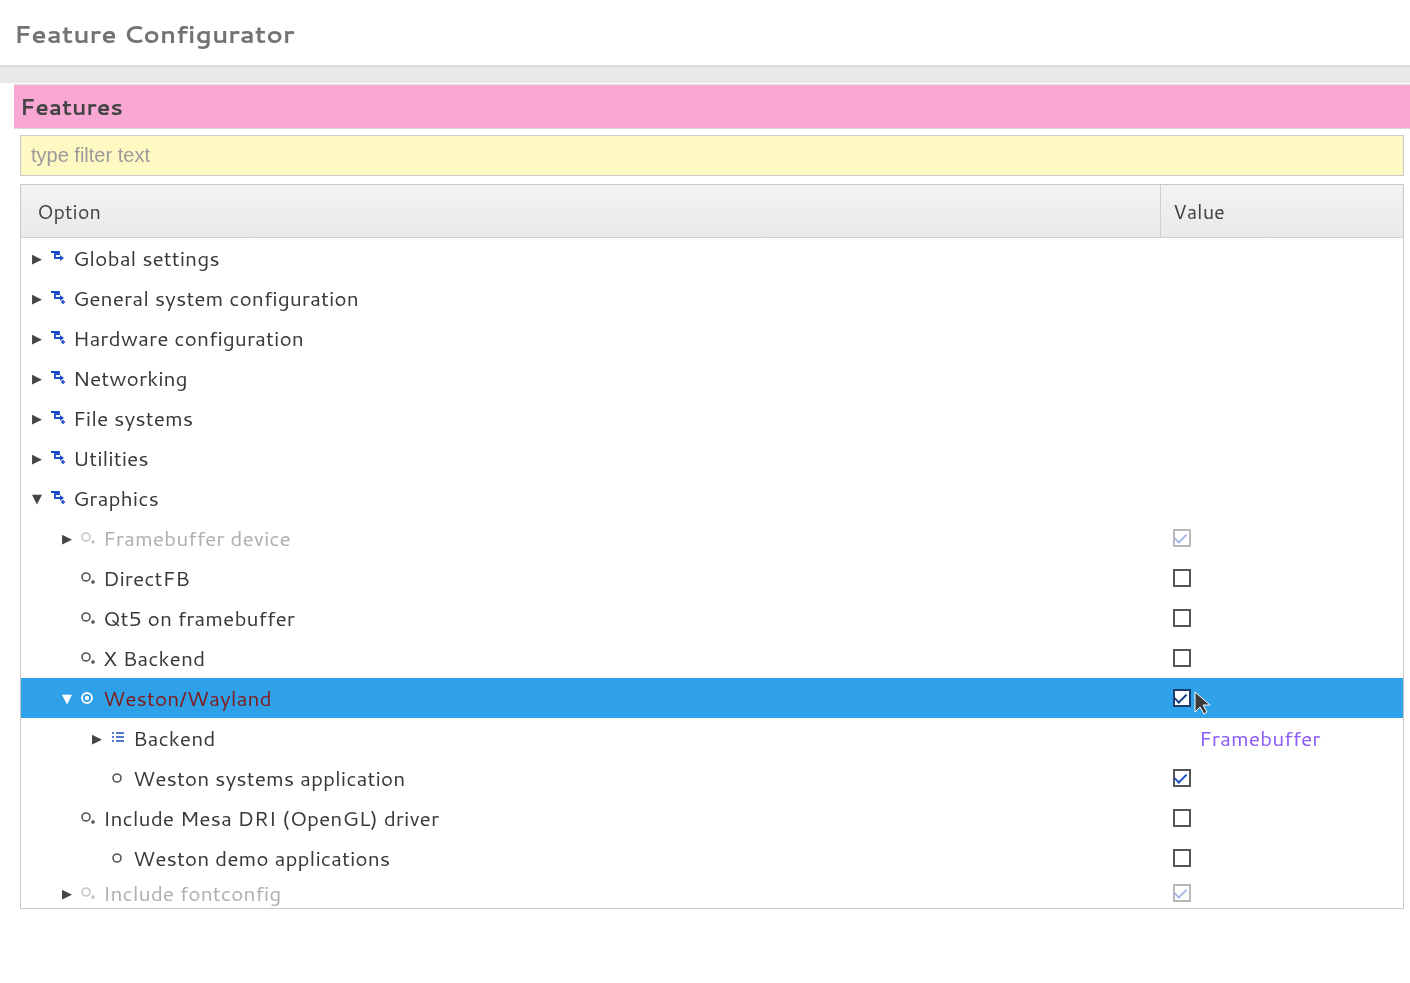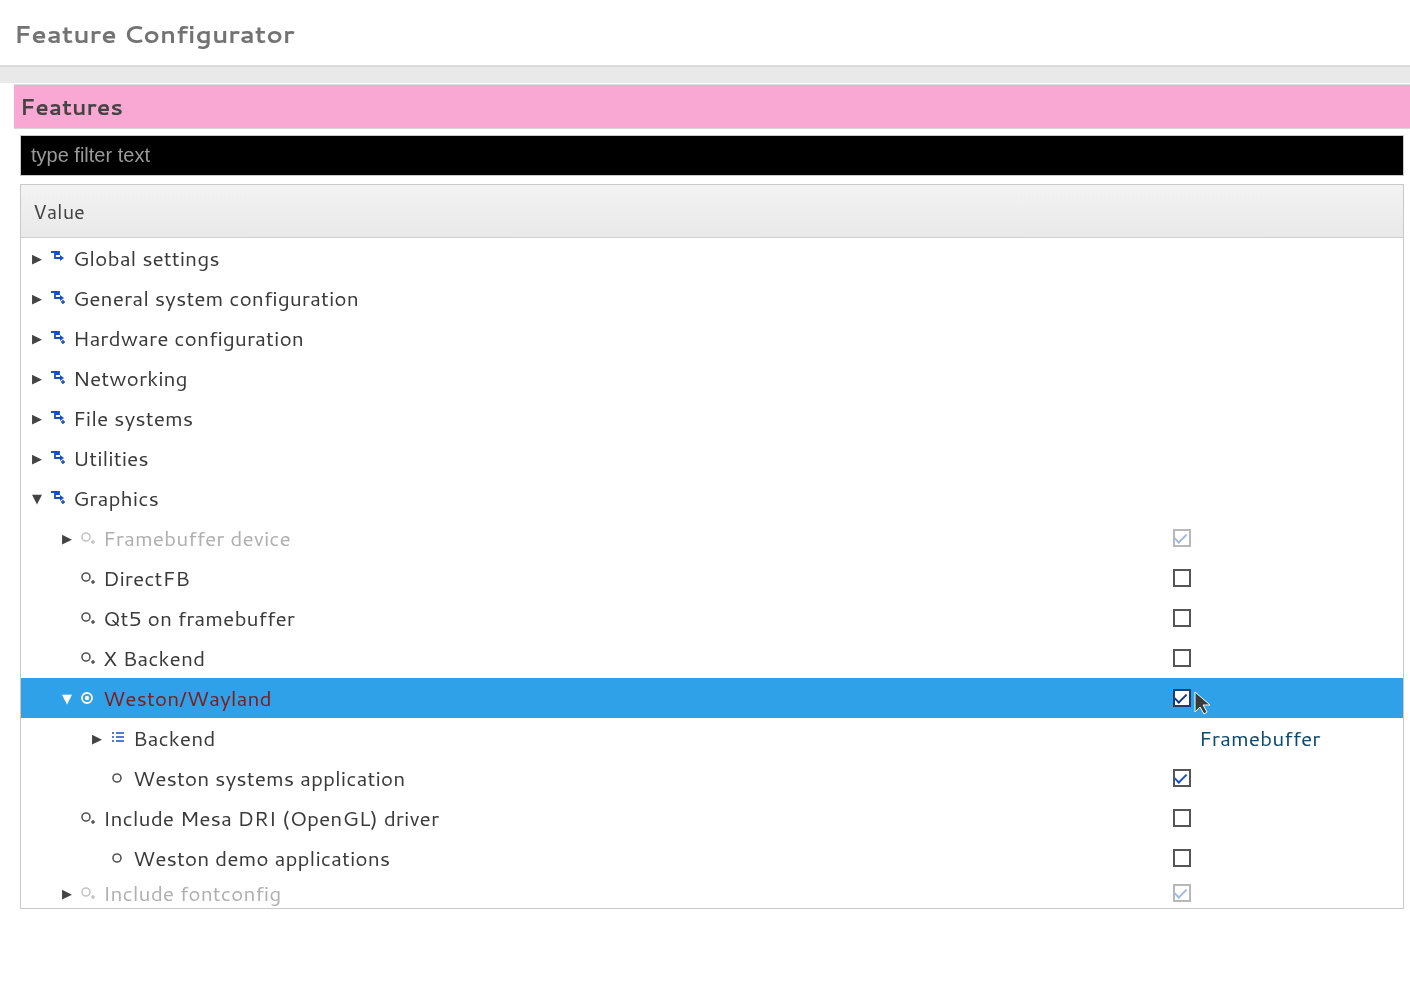--- a/index.html
+++ b/index.html
@@ -42,21 +42,21 @@
   .filter-wrap {
     padding: 6px 6px 8px 6px;
   }
   .filter-input {
     width: 100%;
     box-sizing: border-box;
     border: 1px solid #c9c9c9;
     padding: 8px 10px;
     font-size: 20px;
     color: #888;
-    background: #000000;
+    background: #fef9c3;
     outline: none;
   }
   .filter-input::placeholder { color: #9a9a9a; }
 
   .tree-wrap {
     border: 1px solid #c9c9c9;
     margin: 0 6px 0 6px;
   }
   .col-header {
     display: flex;
@@ -95,21 +95,21 @@
     overflow: hidden;
   }
   .tree-row .value-cell {
     width: 242px;
     display: flex;
     align-items: center;
     padding-left: 12px;
     box-sizing: border-box;
     height: 100%;
     font-size: 21px;
-    color: #0c4a6e;
+    color: #8b5cf6;
   }
 
   .indent { display:inline-block; height:1px; }
   .lvl0 { width: 6px; }
   .lvl1 { width: 36px; }
   .lvl2 { width: 66px; }
 
   .twisty {
     width: 20px;
     display: inline-flex;
@@ -215,20 +215,21 @@
 
 <div class="panel">
   <div class="panel-header-bar">Features</div>
 
   <div class="filter-wrap">
     <input class="filter-input" type="text" placeholder="type filter text" style="">
   </div>
 
   <div class="tree-wrap">
     <div class="col-header">
+      <div class="col-option">Option</div>
       <div class="col-value">Value</div>
     </div>
 
     <div class="tree-rows">
 
       <div class="tree-row">
         <div class="label-cell">
           <span class="indent lvl0"></span>
           <span class="twisty">▶</span>
           <span class="type-icon">

